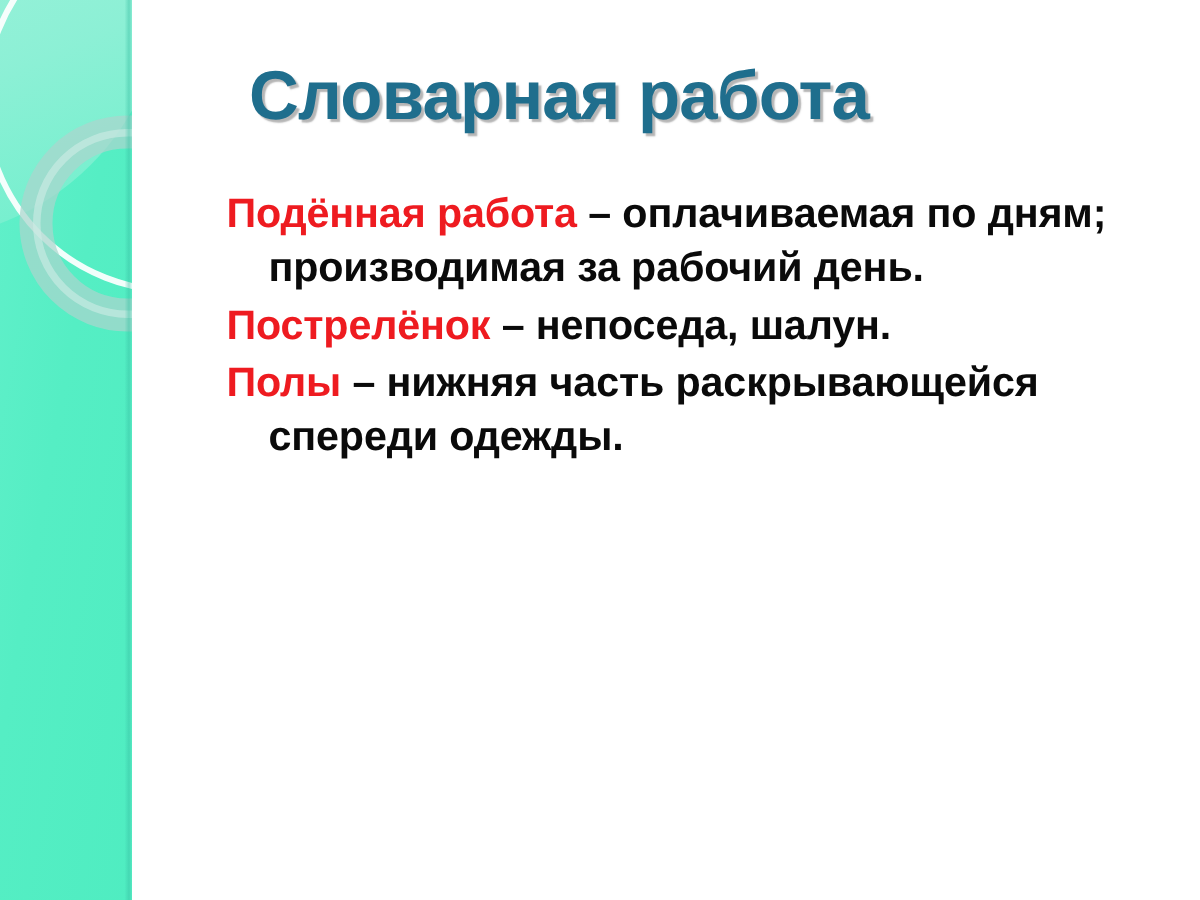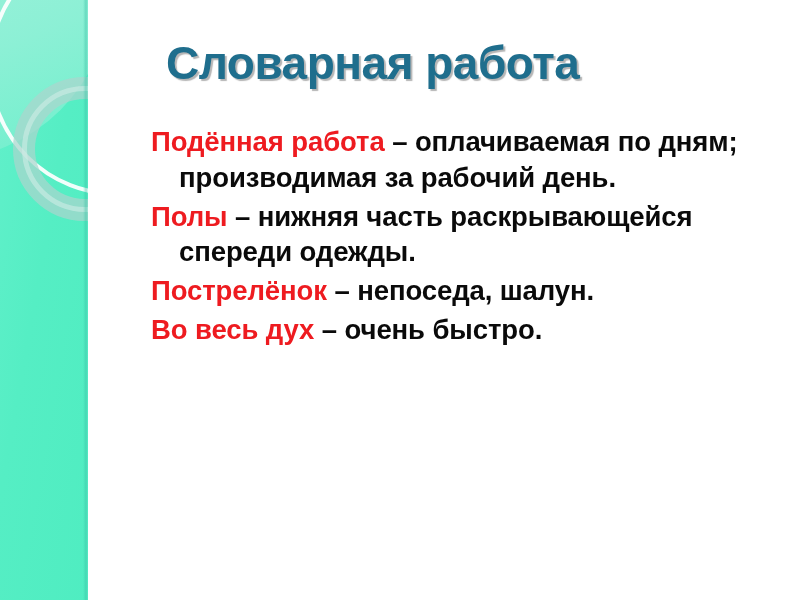--- a/index.html
+++ b/index.html
@@ -142,27 +142,24 @@
   <div class="title">Словарная работа</div>
 
   <div class="body-list">
 
     <p class="entry">
       <span class="term">Подённая работа</span><span class="def"> – </span><span class="def">оплачиваемая по дням; производимая за рабочий день.</span>
     </p>
 
 
     <p class="entry">
-      <span class="term">Полы</span><span class="def"> – </span><span class="def">нижняя часть раскрывающейся спереди одежды.</span>
-    </p>
-
-    <p class="entry">
       <span class="term">Пострелёнок</span><span class="def"> – </span><span class="def">непоседа, шалун.</span>
     </p>
 
     <p class="entry">
-      <span class="term">Во весь дух</span><span class="def"> – </span><span class="def">очень быстро.</span>
+      <span class="term">Полы</span><span class="def"> – </span><span class="def">нижняя часть раскрывающейся спереди одежды.</span>
     </p>
+
 
 
   </div>
 
 </div>
 
 </body></html>

